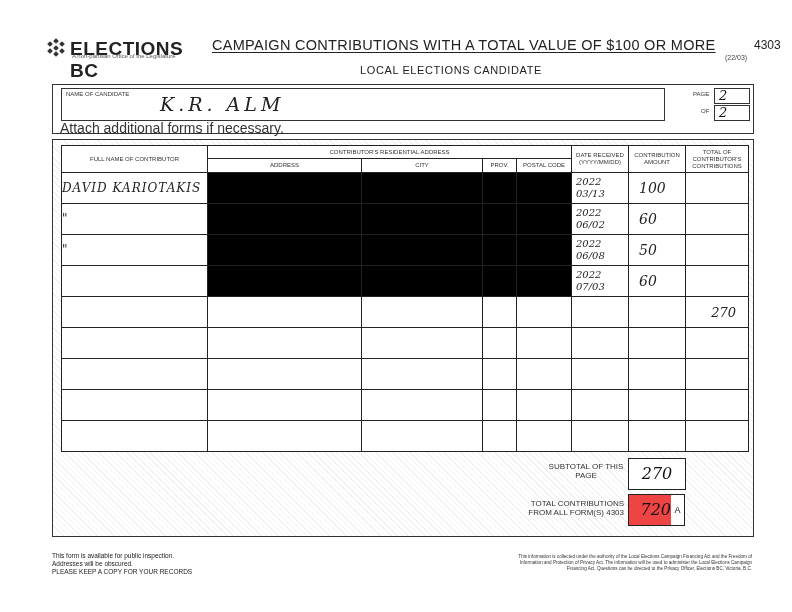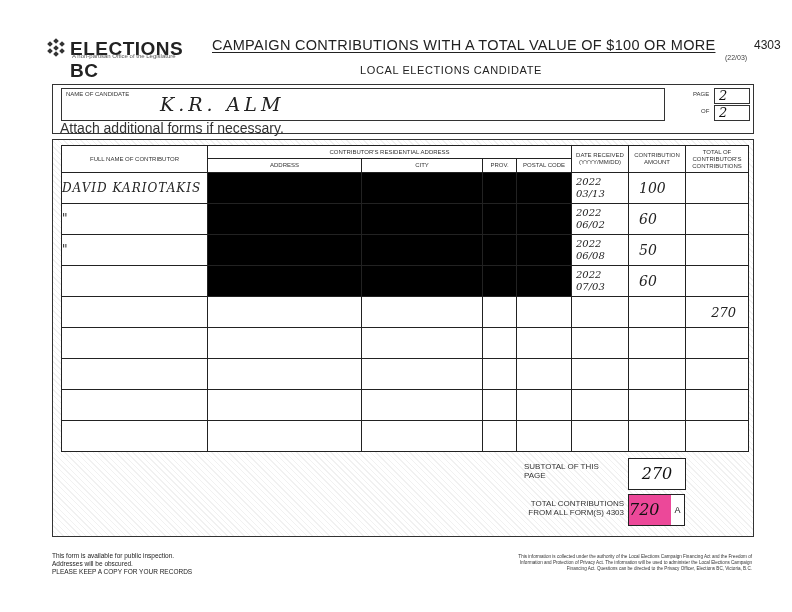--- a/index.html
+++ b/index.html
@@ -25,24 +25,24 @@
   .frame{left:52px;top:139px;width:700px;height:396px;border:1px solid #333;background:repeating-linear-gradient(45deg,#fff 0 3px,#f1f1f1 3px 4px);}
   table.grid{position:absolute;left:61px;top:145px;border-collapse:collapse;table-layout:fixed;background:#fff;}
   table.grid td,table.grid th{border:1px solid #222;padding:0;font-weight:normal;vertical-align:middle;}
   table.grid th{font-size:6px;color:#333;text-align:center;line-height:7px;}
   .hw{font-family:"DejaVu Serif",serif;font-style:italic;color:#222;}
   .name-cell{font-size:12px;letter-spacing:1px;}
   .date-cell{font-size:10px;line-height:12px;padding-left:4px !important;}
   .amt-cell{font-size:14px;text-align:left;padding-left:10px !important;border-radius:6px;}
   .tot-cell{font-size:13px;text-align:right;padding-right:12px !important;}
   .redact{background:#000 !important;}
-  .sub-lbl{left:524px;top:462px;width:84px;text-align:left;font-size:8px;line-height:9px;color:#333;}
+  .sub-lbl{left:544px;top:462px;width:84px;text-align:center;font-size:8px;line-height:9px;color:#333;}
   .sub-box{left:628px;top:458px;width:56px;height:30px;border:1px solid #222;background:#fff;font-family:"DejaVu Serif",serif;font-style:italic;font-size:16px;line-height:30px;text-align:center;}
   .tot-lbl{left:520px;top:499px;width:104px;text-align:right;font-size:8px;line-height:9px;color:#333;}
-  .tot-box{left:628px;top:494px;width:42px;height:30px;border:1px solid #222;background:#ec4899;font-family:"DejaVu Serif",serif;font-style:italic;font-size:16px;line-height:30px;text-align:left;}
+  .tot-box{left:628px;top:494px;width:42px;height:30px;border:1px solid #222;background:#ef4444;font-family:"DejaVu Serif",serif;font-style:italic;font-size:16px;line-height:30px;text-align:right;}
   .tot-a{left:671px;top:494px;width:13px;height:30px;border:1px solid #222;border-left:none;background:#fff;font-size:9px;line-height:30px;text-align:center;}
   .foot-l{left:52px;top:552px;font-size:6.5px;line-height:8px;color:#222;}
   .foot-r{left:508px;top:554px;width:244px;font-size:4.6px;line-height:6px;color:#333;text-align:right;}
 </style>
 </head>
 <body>
 
 <div class="abs logo">
   <svg class="logo-mark" viewBox="0 0 22 20">
     <g fill="#333">

